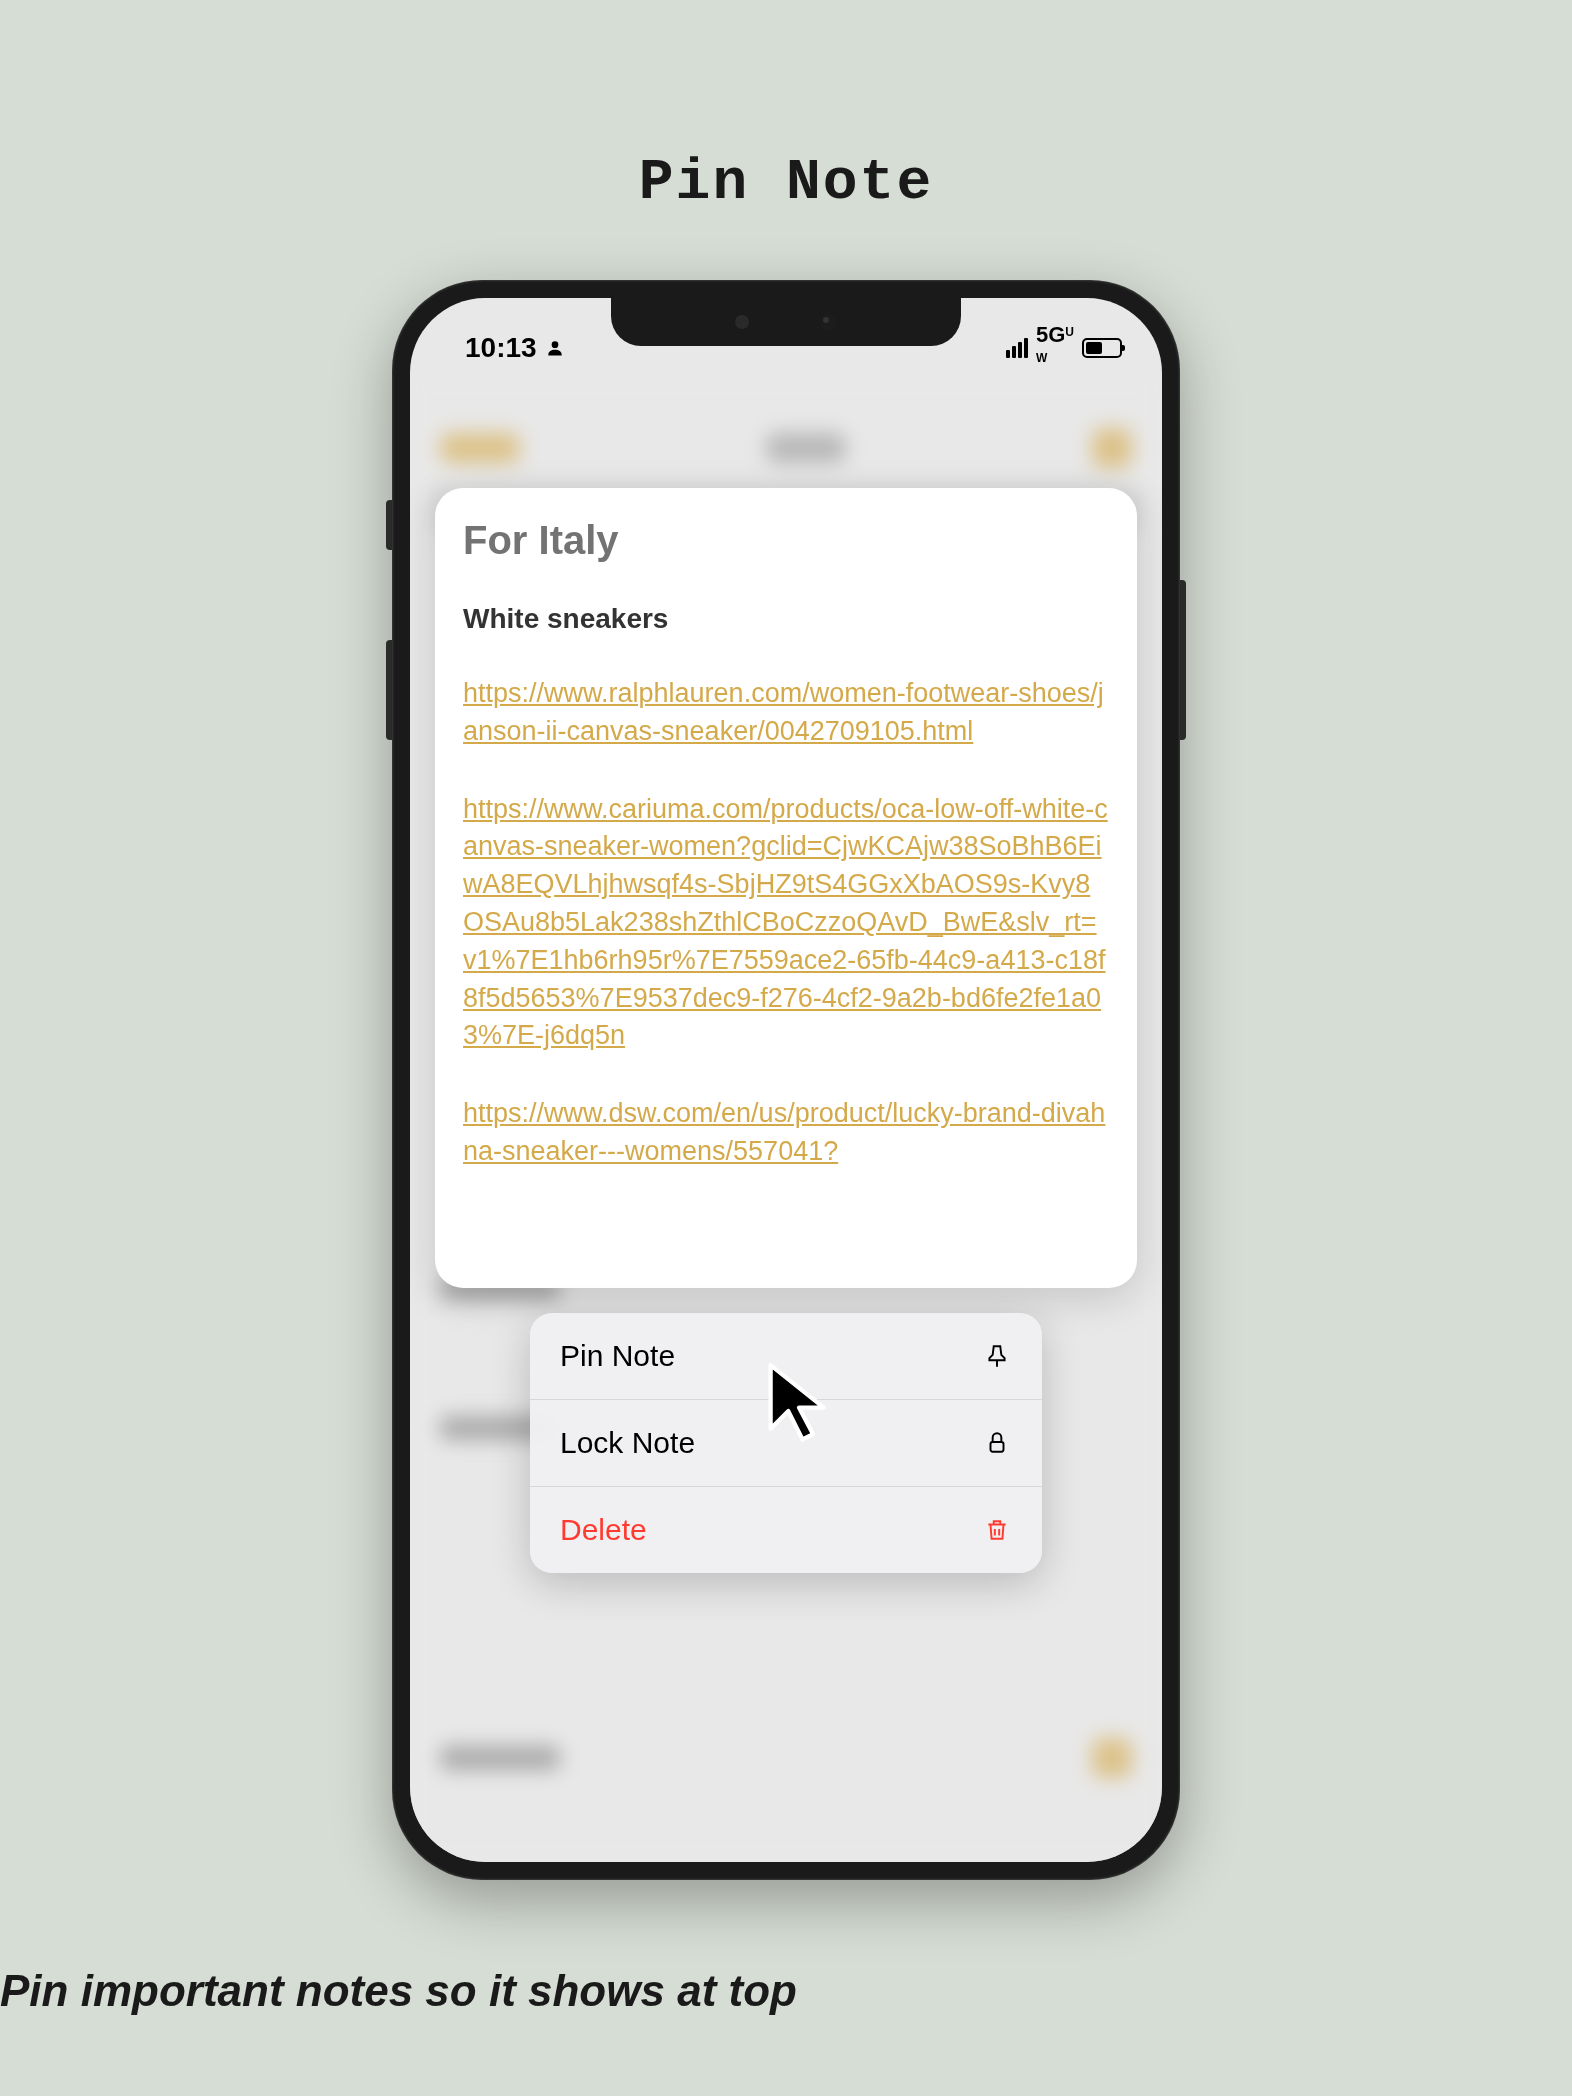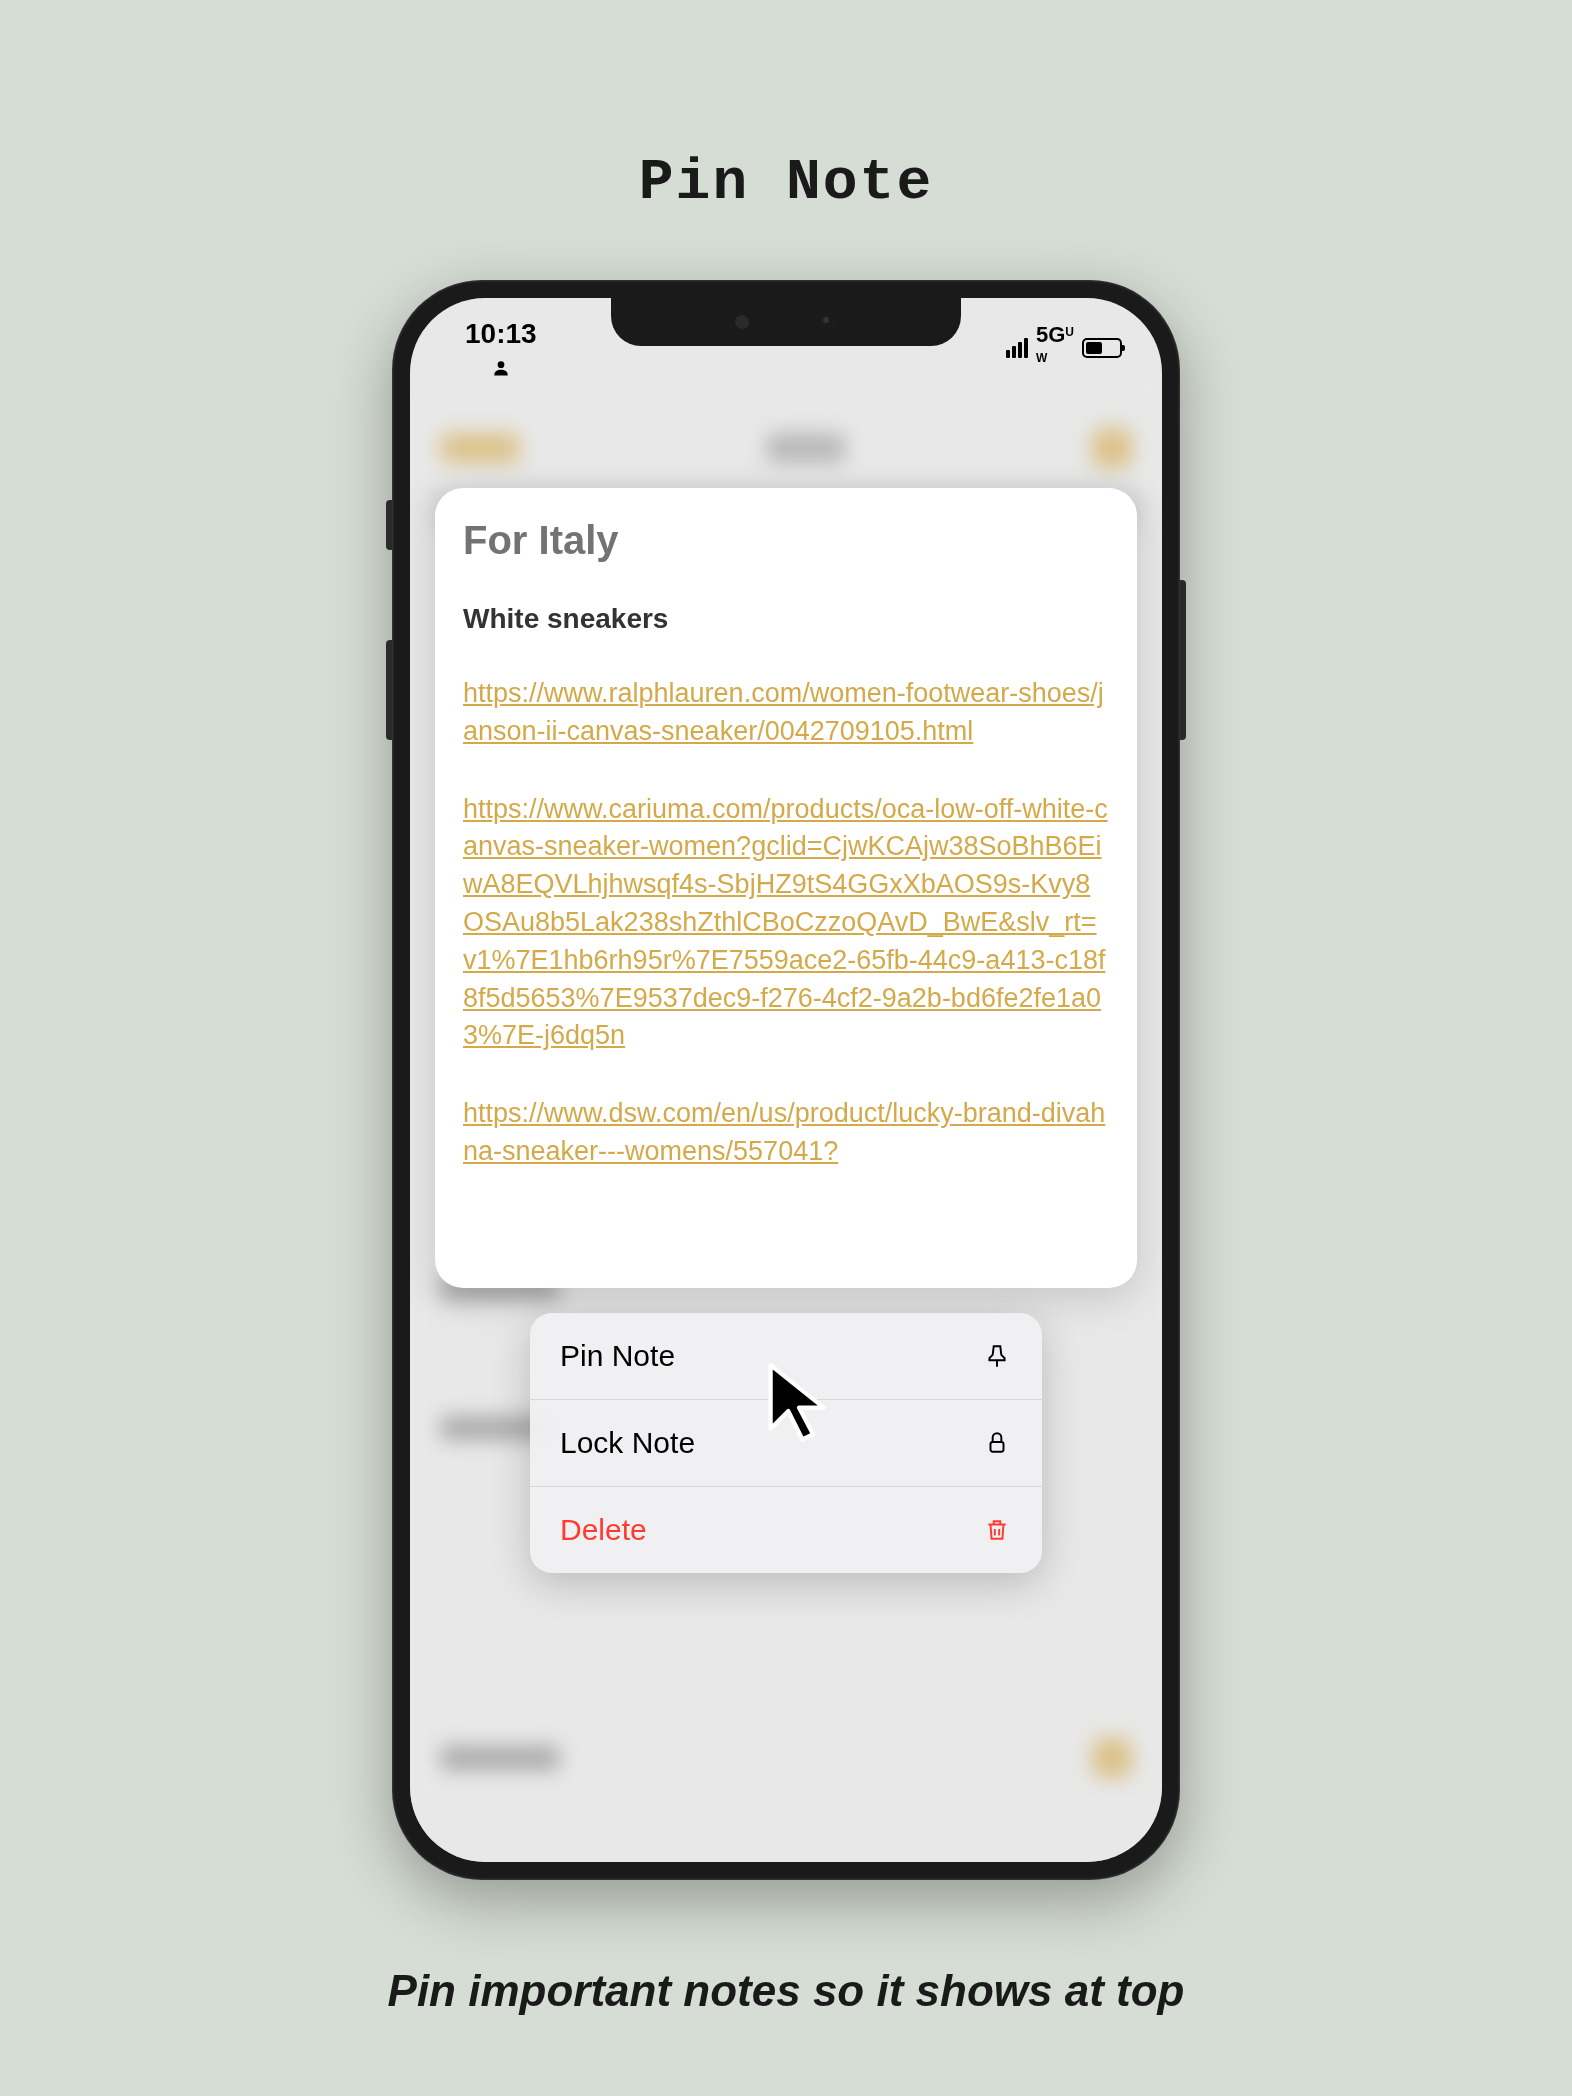--- a/index.html
+++ b/index.html
@@ -29,21 +29,21 @@
     .page-caption {
       position: absolute;
       bottom: 80px;
       left: 50%;
       transform: translateX(-50%);
       font-size: 44px;
       font-weight: 700;
       font-style: italic;
       color: #1a1a1a;
       width: 100%;
-      text-align: center;
+      text-align: left;
     }
     .phone-wrapper {
       position: absolute;
       top: 280px;
       left: 50%;
       transform: translateX(-50%);
       width: 788px;
       height: 1600px;
     }
     .phone-frame {
@@ -130,21 +130,20 @@
       padding: 20px 40px 0 55px;
       z-index: 50;
     }
     .status-left {
       display: flex;
       align-items: center;
       gap: 8px;
       font-size: 28px;
       font-weight: 700;
       color: #000;
-      flex-direction: column;
     }
     .status-time {
       font-size: 28px;
       font-weight: 700;
     }
     .status-right {
       display: flex;
       align-items: center;
       gap: 8px;
     }

